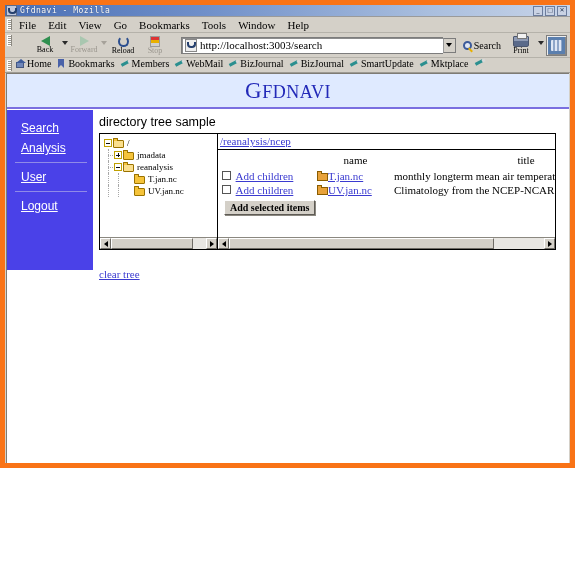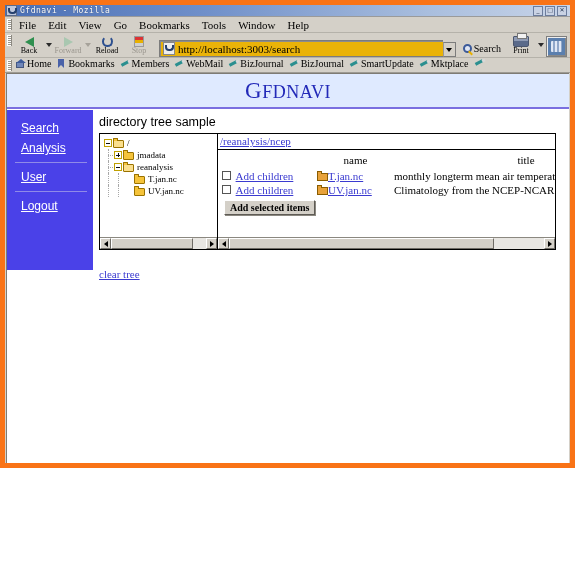--- a/index.html
+++ b/index.html
@@ -90,24 +90,24 @@
     color: #000;
     padding: 0 6px;
     cursor: default;
     white-space: nowrap;
   }
 
   
   .navbar {
     height: 24px;
     background: #d4d0c8;
-    display: flex; align-items: flex-end;
-    flex: none;
-    position: relative;
-    padding-left: 8px;
+    display: flex; align-items: center;
+    flex: none;
+    position: relative;
+    padding-left: 24px;
     border-bottom: 1px solid #b5b2aa;
   }
   .tool {
     display: flex; flex-direction: column;
     align-items: center; justify-content: center;
     width: 32px; height: 23px;
     cursor: default;
   }
   .tool .lbl {
     font-size: 8px;
@@ -151,25 +151,25 @@
     border-left: 3px solid transparent;
     border-right: 3px solid transparent;
     border-top: 4px solid #2a2a2a;
     margin-top: -4px;
   }
   .dropdot.dim::after { border-top-color: #a6a29a; }
 
   .urlbox {
     flex: 1 1 auto;
     height: 15px;
-    background: #eab308;
+    background: #ffffff;
     border: 1px solid #7c7c7c;
     border-right: none;
     display: flex; align-items: center;
-    margin-left: 4px;
+    margin-left: 10px;
     box-shadow: inset 1px 1px 0 #8c8c8c;
   }
   .url-favicon {
     width: 10px; height: 11px;
     margin: 0 3px 0 3px;
     background: #eeeeee;
     border: 1px solid #888;
     position: relative;
     flex: none;
   }

